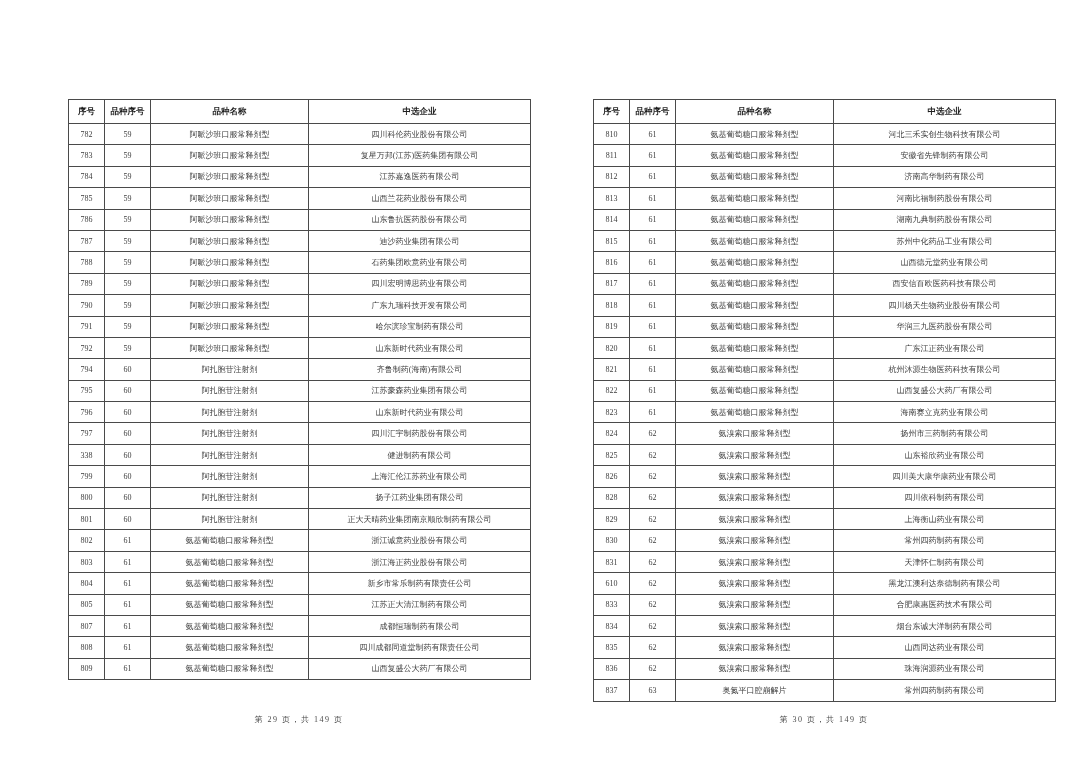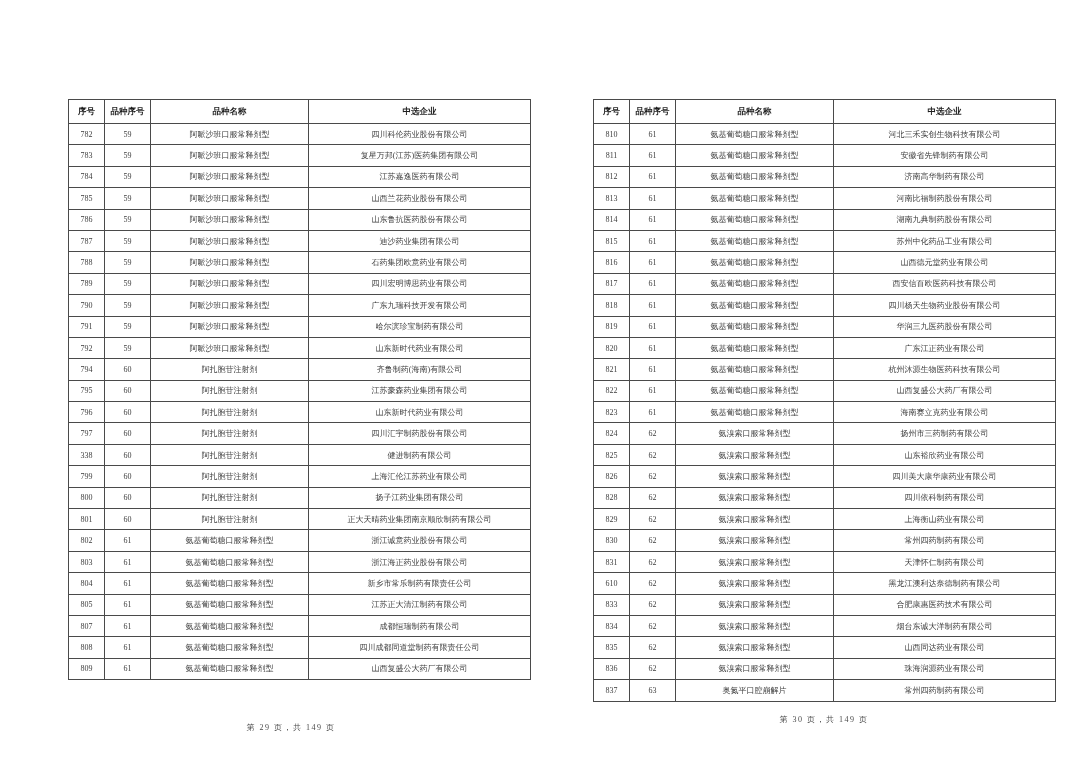--- a/index.html
+++ b/index.html
@@ -52,21 +52,21 @@
   col.c-company { width: 222px; }
   .page-footer {
     position: absolute;
     top: 714px;
     width: 462px;
     text-align: center;
     font-size: 8px;
     color: #4a4a4a;
     letter-spacing: 1.5px;
   }
-  .page-footer.left-footer  { left: 60px; margin-top: 8px; }
+  .page-footer.left-footer  { left: 68px; }
   .page-footer.right-footer { left: 593px; text-align: center; }
 </style>
 </head>
 <body>
 
 <div class="page">
 
   <table class="roster left-table">
     <colgroup>
       <col class="c-seq">

